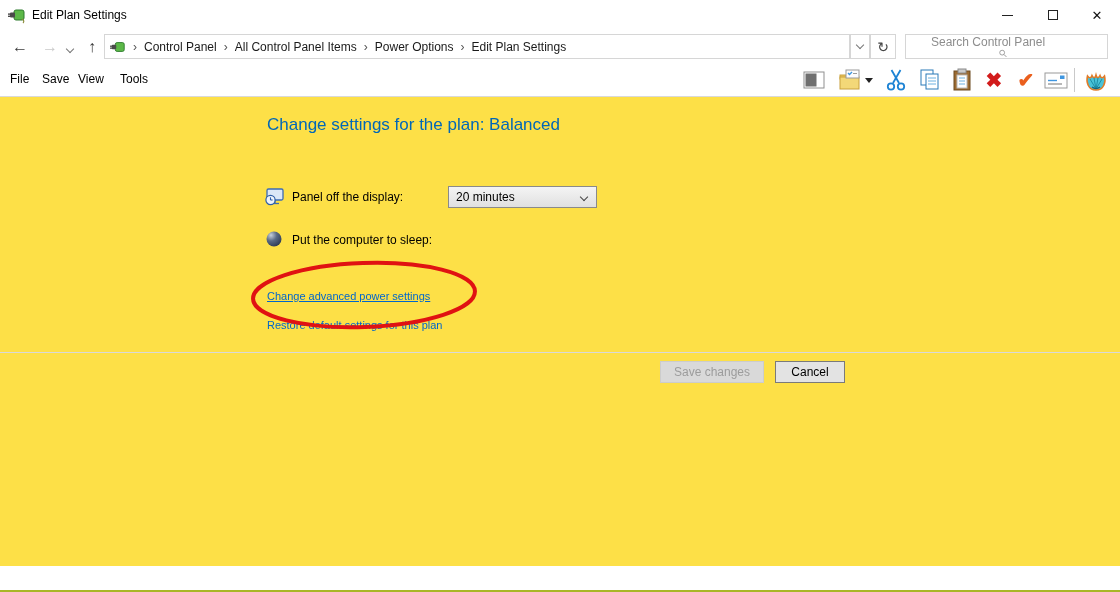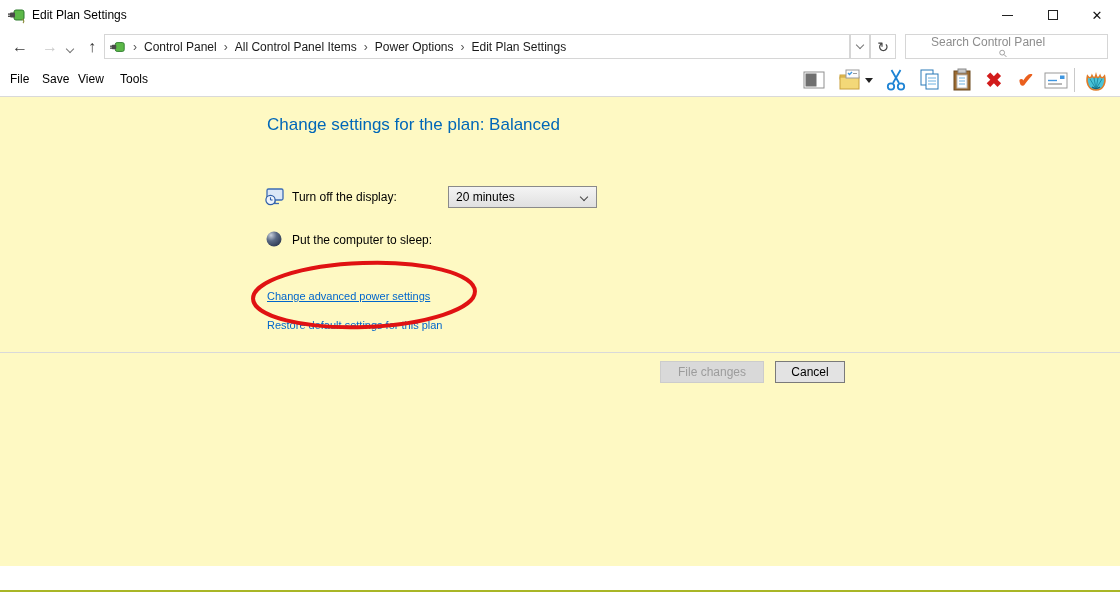--- a/index.html
+++ b/index.html
@@ -32,21 +32,21 @@
   
   .menubar { position:absolute; left:0; top:63px; width:1120px; height:34px; background:#fff; border-bottom:1px solid #d9d9d9; }
   .menu-item { position:absolute; top:0; line-height:33px; font-size:12px; color:#000; padding:0 2px; }
   .tb { position:absolute; top:4px; width:28px; height:26px; display:flex; align-items:center; justify-content:center; }
   .tb-sep { position:absolute; top:5px; left:1074px; width:1px; height:24px; background:#c9c9c9; }
   .glyph-del { font-size:20px; font-weight:bold; color:#d21b1b; line-height:1; }
   .glyph-chk { font-size:20px; font-weight:bold; color:#ea5f1d; line-height:1; }
   .fold-arrow { width:0; height:0; border-left:4px solid transparent; border-right:4px solid transparent; border-top:5px solid #222; }
 
   
-  .content { position:absolute; left:0; top:97px; width:1120px; height:469px; background:#fef9c3; }
+  .content { position:absolute; left:0; top:97px; width:1120px; height:469px; background:#fde047; }
   .heading { position:absolute; left:267px; top:18px; font-size:17px; color:var(--heading,#0067b8); }
   .description { position:absolute; left:267px; top:46px; font-size:12px; color:#1a1a1a; }
   .setting-icon { position:absolute; left:265px; }
   .setting-label { position:absolute; left:292px; font-size:12px; color:#000; line-height:22px; }
   .combo { position:absolute; left:448px; width:149px; height:22px; border:1px solid #8a8a8a; background:linear-gradient(#f4f4f4,#e0e0e0); font-size:12px; color:#000; display:flex; align-items:center; padding-left:7px; cursor:default; }
   .combo .chev { position:absolute; right:9px; top:7px; width:6px; height:6px; border-right:1.3px solid #444; border-bottom:1.3px solid #444; transform:rotate(45deg); }
   .tasklink { position:absolute; left:267px; font-size:11px; color:var(--link,#0066cc); cursor:pointer; }
   .tasklink.u { text-decoration:underline; }
   .annotation { position:absolute; left:246px; top:161px; pointer-events:none; }
   .divider { position:absolute; left:0; top:255px; width:1120px; height:1px; background:#d9d9d9; }
@@ -220,21 +220,21 @@
     <span class="setting-icon" style="top:90px;">
       <svg width="20" height="20" viewBox="0 0 20 20">
         <rect x="2" y="2" width="16" height="11" rx="1.5" fill="#dbe7f6" stroke="#3c6cb4" stroke-width="1.3"></rect>
         <line x1="10" y1="13" x2="10" y2="16" stroke="#3c6cb4" stroke-width="1.3"></line>
         <line x1="6" y1="16.5" x2="14" y2="16.5" stroke="#3c6cb4" stroke-width="1.3"></line>
         <circle cx="5.5" cy="13" r="4.6" fill="#eef3fa" stroke="#2f5fa8" stroke-width="1.2"></circle>
         <line x1="5.5" y1="13" x2="5.5" y2="10.3" stroke="#2f5fa8" stroke-width="1.1"></line>
         <line x1="5.5" y1="13" x2="7.6" y2="13" stroke="#2f5fa8" stroke-width="1.1"></line>
       </svg>
     </span>
-    <span class="setting-label" style="top:89px;">Turn off the display:</span>
+    <span class="setting-label" style="top:89px;">Panel off the display:</span>
     <div class="combo" style="top:89px;">
       <span>20 minutes</span>
       <span class="chev"></span>
     </div>
 
     <span class="setting-icon" style="top:133px;">
       <svg width="18" height="18" viewBox="0 0 18 18">
         <defs>
           <radialGradient id="moon" cx="30%" cy="25%" r="85%">
             <stop offset="0%" stop-color="#c7cfdb"></stop>
@@ -249,19 +249,19 @@
 
     <a class="tasklink u" style="top:193px;">Change advanced power settings</a>
     <a class="tasklink" style="top:222px;">Restore default settings for this plan</a>
 
     <svg class="annotation" width="236" height="74">
       <ellipse cx="118" cy="37" rx="111" ry="32" fill="none" stroke="var(--annotation,#e01212)" stroke-width="4" stroke-linecap="round" transform="rotate(-2 118 37)"></ellipse>
     </svg>
 
     <div class="divider"></div>
 
-    <button class="btn btn-save" disabled="">File changes</button>
+    <button class="btn btn-save" disabled="">Save changes</button>
     <button class="btn btn-cancel">Cancel</button>
   </div>
 
   <div class="accent-line"></div>
 
 </div>
 
 </body></html>

